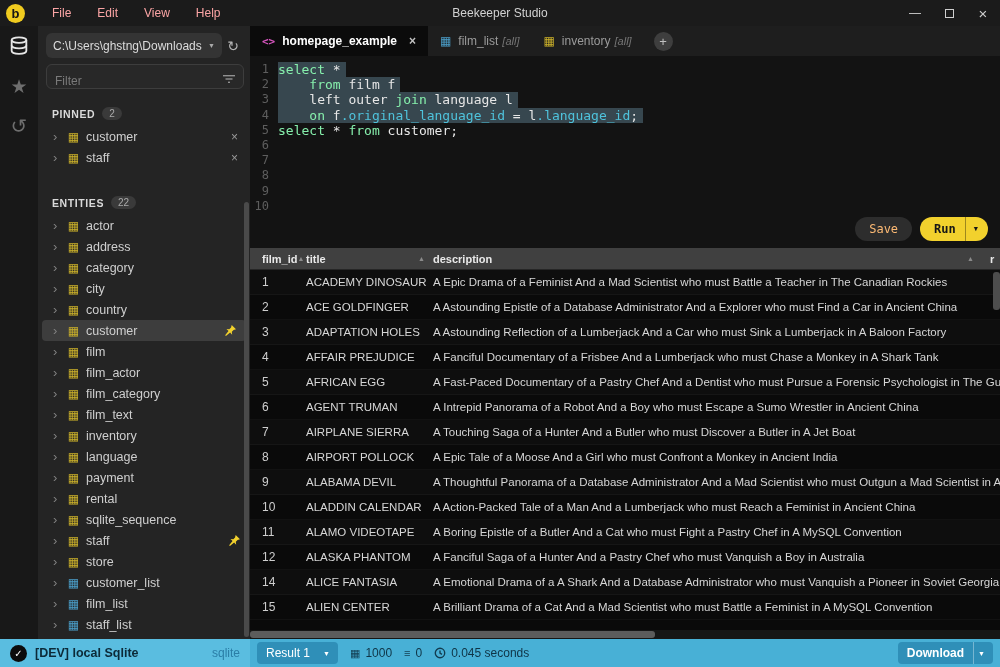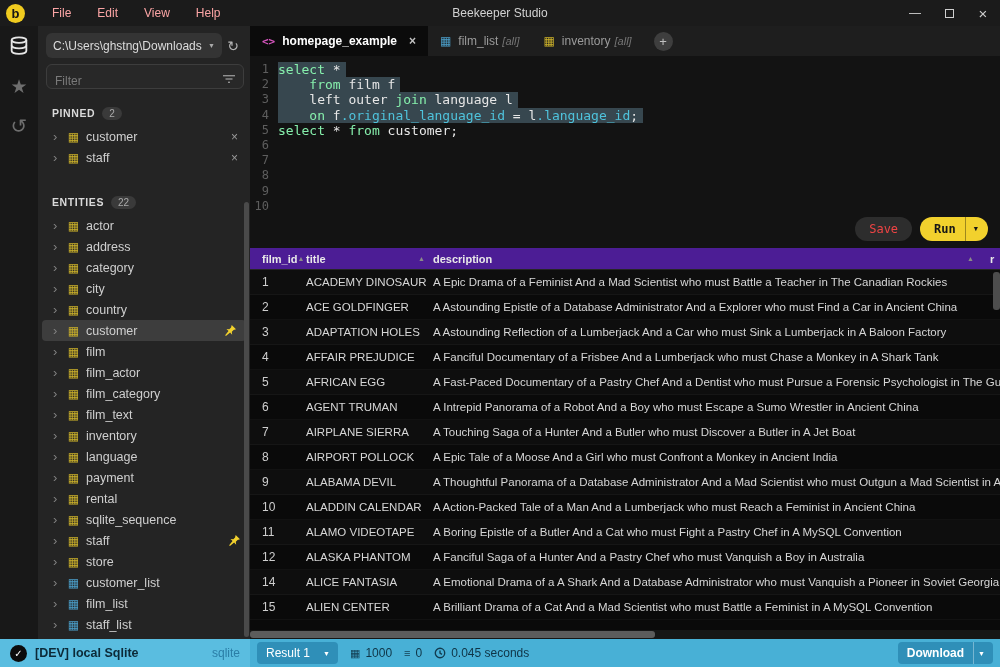--- a/index.html
+++ b/index.html
@@ -33,21 +33,21 @@
     padding:0 7px; font-size:12px; color:#dcdcdc; }
   .conn-text { flex:1; white-space:nowrap; overflow:hidden; }
   .conn-caret { font-size:7px; color:#aaa; margin-left:4px; }
   .conn-refresh { width:22px; text-align:center; color:#b5b5b5; font-size:14px; }
   .filter-box { margin:0 6px 10px 8px; border:1px solid #3d3d3d; background:#282828; border-radius:6px;
     height:25px; display:flex; align-items:flex-end; padding:0 8px; }
   .filter-input { flex:1; background:transparent; border:none; outline:none; color:#cfcfcf; font-size:12px;
     font-family:"Liberation Sans", sans-serif; }
   .filter-input::placeholder { color:#7a7a7a; }
 
-  .section-head { display:flex; padding:8px 10px 6px 14px; }
+  .section-head { display:flex; align-items:center; padding:8px 10px 6px 14px; }
   .section-title { font-size:10.5px; font-weight:bold; letter-spacing:.6px; color:#dadada; }
   .count-badge { background:#3a3a3a; color:#aaa; font-size:10px; border-radius:8px; padding:1px 7px; margin-left:7px; }
   .entities-head { margin-top:20px; }
 
   .tree-item { height:21px; display:flex; align-items:center; padding-left:15px; font-size:12.5px; color:#cfcfcf; position:relative; }
   .chev { color:#828282; font-size:13px; width:13px; }
   .tbl-icon { font-size:12px; width:15px; text-align:center; }
   .icon-yellow { color:#cdb22a; }
   .icon-blue { color:#4b9fca; }
   .tree-label { margin-left:5px; }
@@ -73,28 +73,28 @@
     font-family:"DejaVu Sans Mono", monospace; font-size:13px; }
   .code-line { display:flex; height:15.2px; line-height:15.2px; white-space:pre; }
   .gutter { width:28px; text-align:right; padding-right:9px; color:#5e5e5e; font-size:12px; flex-shrink:0; }
   .code { color:#e6e6e6; }
   .sel { background:#37474f; padding-right:5px; }
   .kw { color:#86efac; }
   .id { color:#4fc3dc; }
   .pl { color:#e6e6e6; }
 
   .editor-actions { position:absolute; right:12px; bottom:7px; display:flex; gap:8px; }
-  .btn-save { background:#2d2d2d; color:#ef4444; border-radius:14px; padding:5px 14px; font-size:12px; }
+  .btn-save { background:#2d2d2d; color:#fdba74; border-radius:14px; padding:5px 14px; font-size:12px; }
   .btn-run { background:#f2d12d; color:#161616; border-radius:14px; display:flex; align-items:center; font-weight:bold; font-size:12px; }
   .run-main { padding:5px 9px 5px 14px; }
   .run-div { width:1px; align-self:stretch; background:rgba(0,0,0,.35); }
   .run-caret { padding:5px 10px 5px 8px; font-size:7px; }
 
   
-  .grid-header { height:22px; background:#4c1d95; display:flex; align-items:center;
+  .grid-header { height:22px; background:#404040; display:flex; align-items:center;
     font-size:11px; font-weight:bold; color:#e9e9e9; border-bottom:1px solid #262626; flex-shrink:0; }
   .gh-cell { display:flex; align-items:center; }
   .gh-id { width:56px; padding-left:12px; justify-content:space-between; padding-right:6px; }
   .gh-title { width:127px; justify-content:space-between; padding-right:8px; }
   .gh-desc { flex:1; }
   .sort { color:#8a8a8a; font-size:7px; font-weight:normal; }
   .gh-partial { width:10px; overflow:hidden; font-weight:bold; }
   .gh-right-sort { margin-right:16px; }
 
   .grid-body { flex:1; position:relative; overflow:hidden; background:#0a0a0a; }

